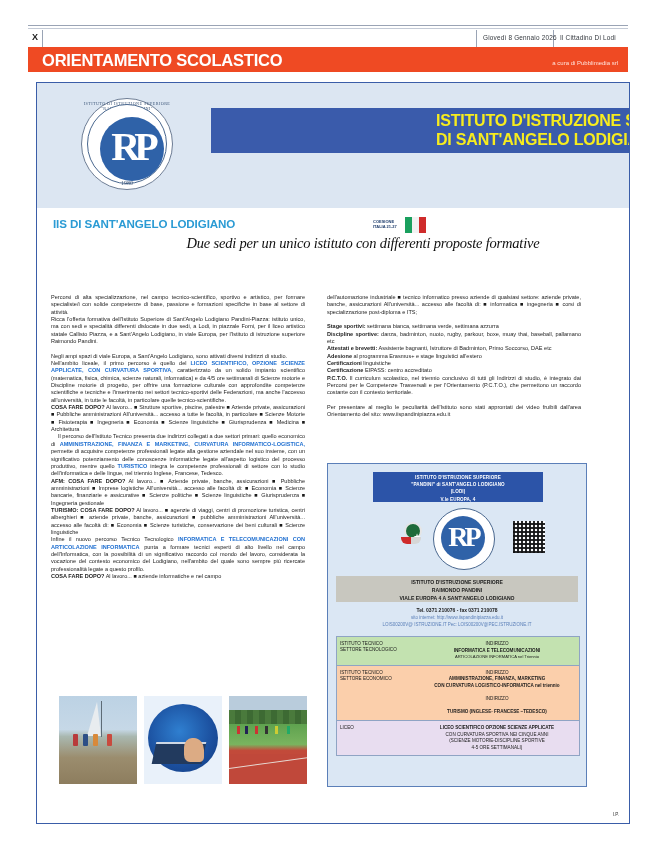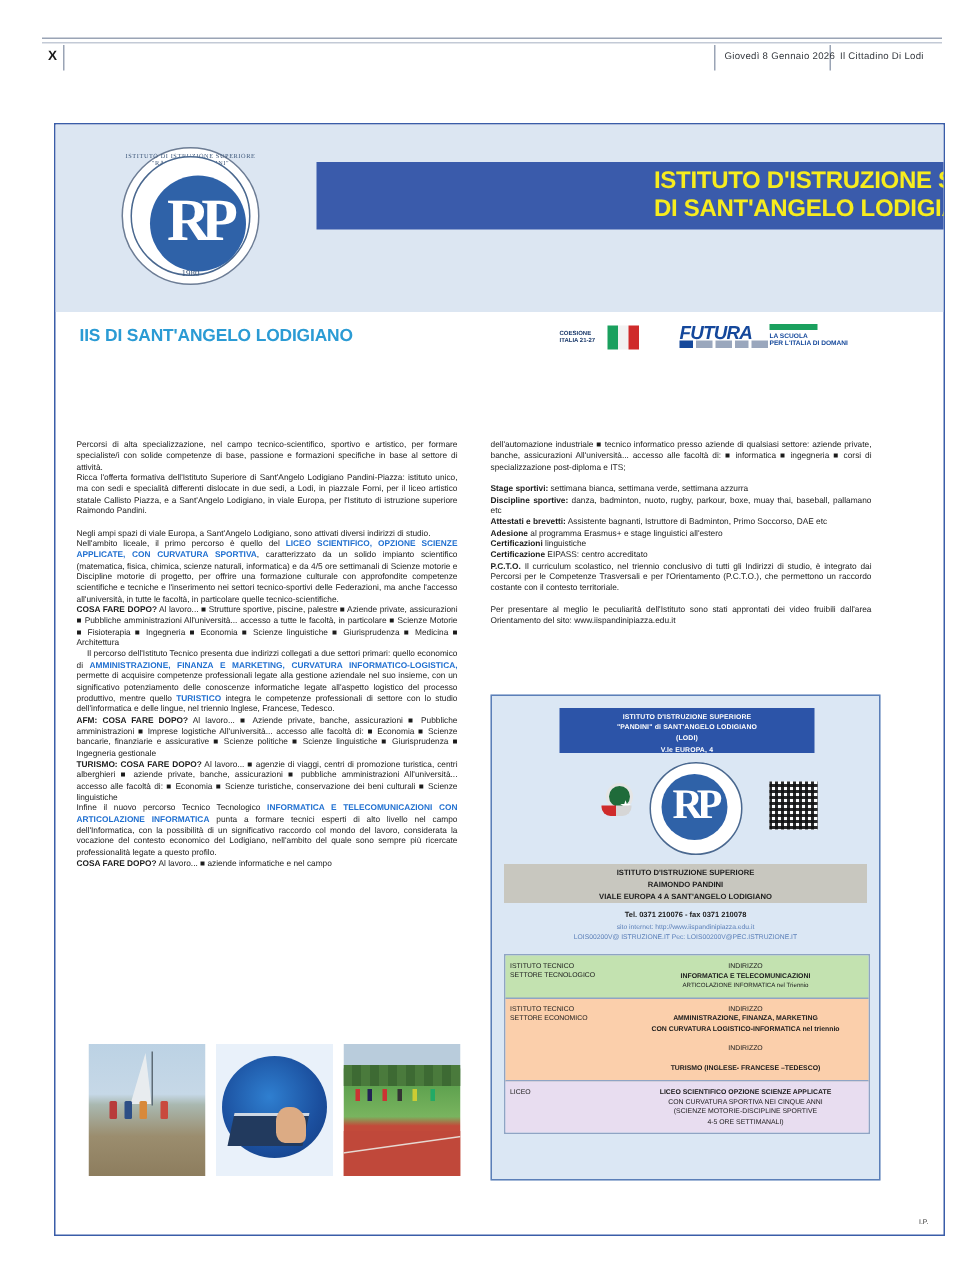--- a/index.html
+++ b/index.html
@@ -170,20 +170,24 @@
 
   <div class="masthead">
     <span class="mast-x">X</span>
     <div class="mast-divider" style="left:14px;"></div>
     <div class="mast-divider" style="left:448px;"></div>
     <div class="mast-divider" style="left:525px;"></div>
     <span class="mast-txt" style="left:455px;">Giovedì 8 Gennaio 2026</span>
     <span class="mast-txt" style="left:532px;">Il Cittadino Di Lodi</span>
   </div>
 
+  <div class="orange">
+    <span class="orange-title">ORIENTAMENTO SCOLASTICO</span>
+    <span class="orange-credit">a cura di Pubblimedia srl</span>
+  </div>
 
   <div class="ad">
 
     <div class="ad-top"></div>
 
     <div class="seal">
       <div class="seal-arc">ISTITUTO DI ISTRUZIONE SUPERIORE "RAIMONDO PANDINI"</div>
       <div class="seal-ring">
         <div class="seal-disc">
           <div class="seal-mono">RP</div>
@@ -200,34 +204,23 @@
 
     <div class="logos">
       <div class="lg-coes">
         <div class="t"><span>COESIONE</span><br><span>ITALIA 21-27</span></div>
         <div class="flag">
           <i style="left:0;background:#1aa05e;"></i>
             <i style="left:7px;background:#f2f2f2;"></i>
             <i style="left:14px;background:#cf2b2b;"></i>
         </div>
       </div>
-      <div class="lg-fut">
-        <div class="w">FUTURA</div>
-        <div class="bar"></div>
-        <div class="sub" style="top:6px"><span>LA SCUOLA</span><br><span>PER L'ITALIA DI DOMANI</span></div>
-        <div class="strip">
-          <i style="left:0;width:9px;background:#15489b;"></i>
-            <i style="left:11px;width:11px;"></i>
-            <i style="left:24px;width:11px;"></i>
-            <i style="left:37px;width:9px;"></i>
-            <i style="left:48px;width:11px;"></i>
-        </div>
-      </div>
-    </div>
-
+    </div>
+
+    <div class="hl-1">Due sedi per un unico istituto con differenti proposte formative</div>
 
     <div class="col colL">
       <p>Percorsi di alta specializzazione, nel campo tecnico-scientifico, sportivo e artistico, per formare specialiste/i con solide competenze di base, passione e formazioni specifiche in base al settore di attività.</p>
       <p>Ricca l'offerta formativa dell'Istituto Superiore di Sant'Angelo Lodigiano Pandini-Piazza: istituto unico, ma con sedi e specialità differenti dislocate in due sedi, a Lodi, in piazzale Forni, per il liceo artistico statale Callisto Piazza, e a Sant'Angelo Lodigiano, in viale Europa, per l'Istituto di istruzione superiore Raimondo Pandini.</p>
       <div class="sp"></div>
       <p>Negli ampi spazi di viale Europa, a Sant'Angelo Lodigiano, sono attivati diversi indirizzi di studio.</p>
       <p><span>Nell'ambito liceale, il primo percorso è quello del </span><span class="blue">LICEO SCIENTIFICO, OPZIONE SCIENZE APPLICATE, CON CURVATURA SPORTIVA</span><span>, caratterizzato da un solido impianto scientifico (matematica, fisica, chimica, scienze naturali, informatica) e da 4/5 ore settimanali di Scienze motorie e Discipline motorie di progetto, per offrire una formazione culturale con approfondite competenze scientifiche e tecniche e l'inserimento nei settori tecnico-sportivi delle Federazioni, ma anche l'accesso all'università, in tutte le facoltà, in particolare quelle tecnico-scientifiche.</span></p>
       <p><b>COSA FARE DOPO?</b><span> Al lavoro... ■ Strutture sportive, piscine, palestre ■ Aziende private, assicurazioni ■ Pubbliche amministrazioni All'università... accesso a tutte le facoltà, in particolare ■ Scienze Motorie ■ Fisioterapia ■ Ingegneria ■ Economia ■ Scienze linguistiche ■ Giurisprudenza ■ Medicina ■ Architettura</span></p>
       <p class="ind"><span>Il percorso dell'Istituto Tecnico presenta due indirizzi collegati a due settori primari: quello economico di </span><span class="blue">AMMINISTRAZIONE, FINANZA E MARKETING, CURVATURA INFORMATICO-LOGISTICA,</span><span> permette di acquisire competenze professionali legate alla gestione aziendale nel suo insieme, con un significativo potenziamento delle conoscenze informatiche legate all'aspetto logistico del processo produttivo, mentre quello </span><span class="blue">TURISTICO</span><span> integra le competenze professionali di settore con lo studio dell'informatica e delle lingue, nel triennio Inglese, Francese, Tedesco.</span></p>
       <p><b>AFM: COSA FARE DOPO?</b><span> Al lavoro... ■ Aziende private, banche, assicurazioni ■ Pubbliche amministrazioni ■ Imprese logistiche All'università... accesso alle facoltà di: ■ Economia ■ Scienze bancarie, finanziarie e assicurative ■ Scienze politiche ■ Scienze linguistiche ■ Giurisprudenza ■ Ingegneria gestionale</span></p>

